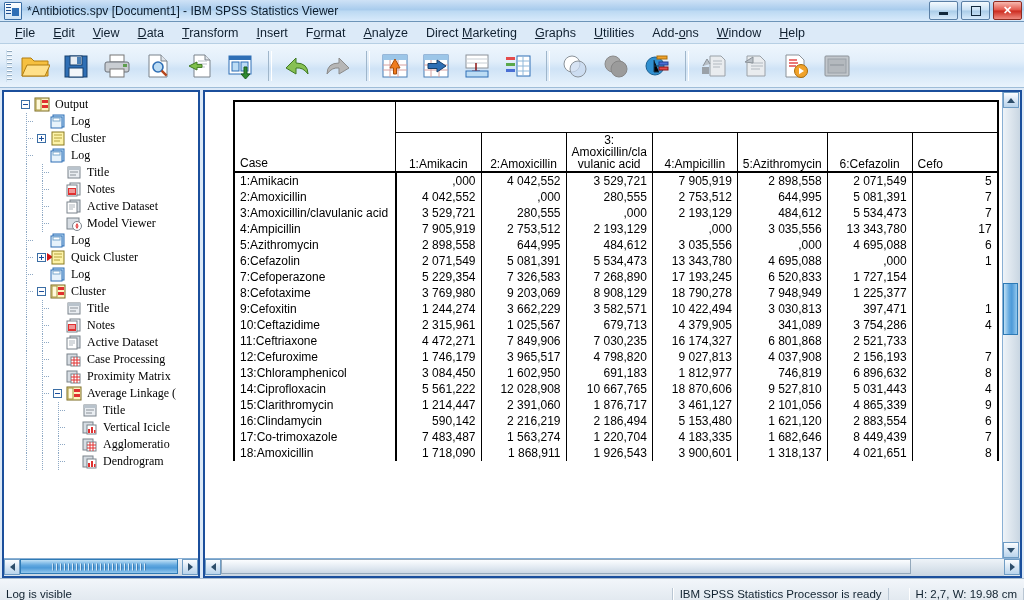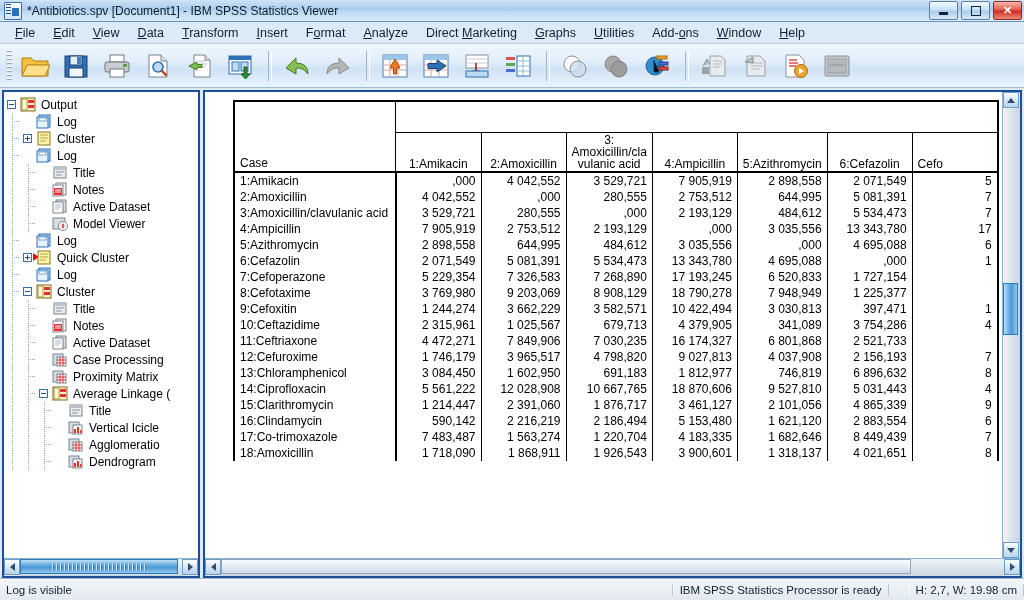--- a/index.html
+++ b/index.html
@@ -136,21 +136,22 @@
     width: 198px;
     background: #ffffff;
     border: 2px solid #1b4f9c;
     box-sizing: border-box;
     display: flex; flex-direction: column;
     position: relative;
     flex: none;
   }
   .outline-scroll {
     flex: 1; overflow: hidden; position: relative;
-    padding: 4px 0 0 0;
+    padding: 4px 0 0 14px;
+    font-family: Liberation Serif, serif;
   }
   .tree { position: relative; }
   .trow {
     height: 17px;
     display: flex; align-items: center;
     font-size: 12px; color: #000;
     white-space: nowrap;
     position: relative;
   }
   .tw { width: 16px; height: 17px; flex: none; position: relative; }
@@ -325,21 +326,21 @@
     position:absolute; left:50%; top:50%; transform:translate(-50%,-50%);
     width: 60%; height: 7px;
     background: repeating-linear-gradient(90deg, rgba(255,255,255,.75) 0 1px, rgba(30,80,130,.45) 1px 2px, transparent 2px 4px);
   }
 
   
   .statusbar {
     height: 21px;
     background: linear-gradient(#f2f6fa,#e2e9f0);
     border-top: 1px solid #a9bdd0;
-    display: flex; align-items: center;
+    display: flex; align-items: flex-end;
     font-size: 11.5px; color: #10212f;
     flex: none;
   }
   .sb-cell {
     display: flex; align-items: center;
     padding: 0 6px;
     border-right: 1px solid #b9c6d3;
     border-left: 1px solid #ffffff;
     box-sizing: border-box;
     white-space: nowrap;

